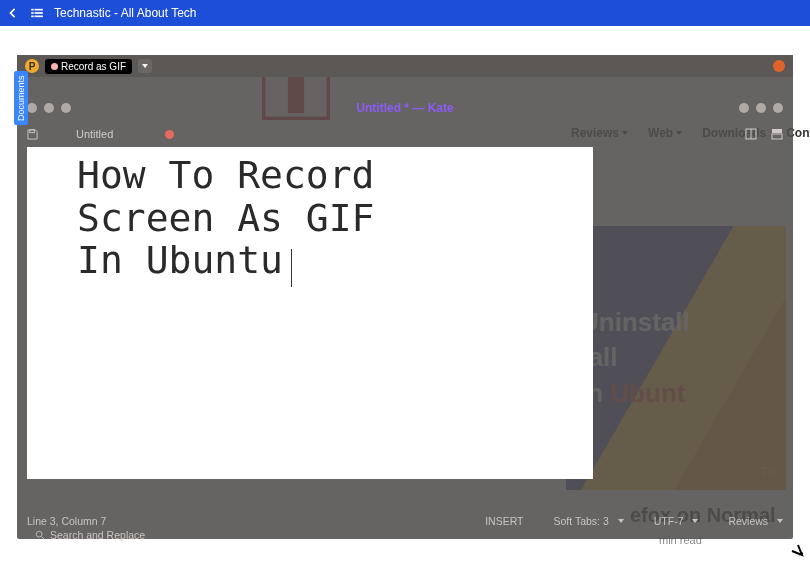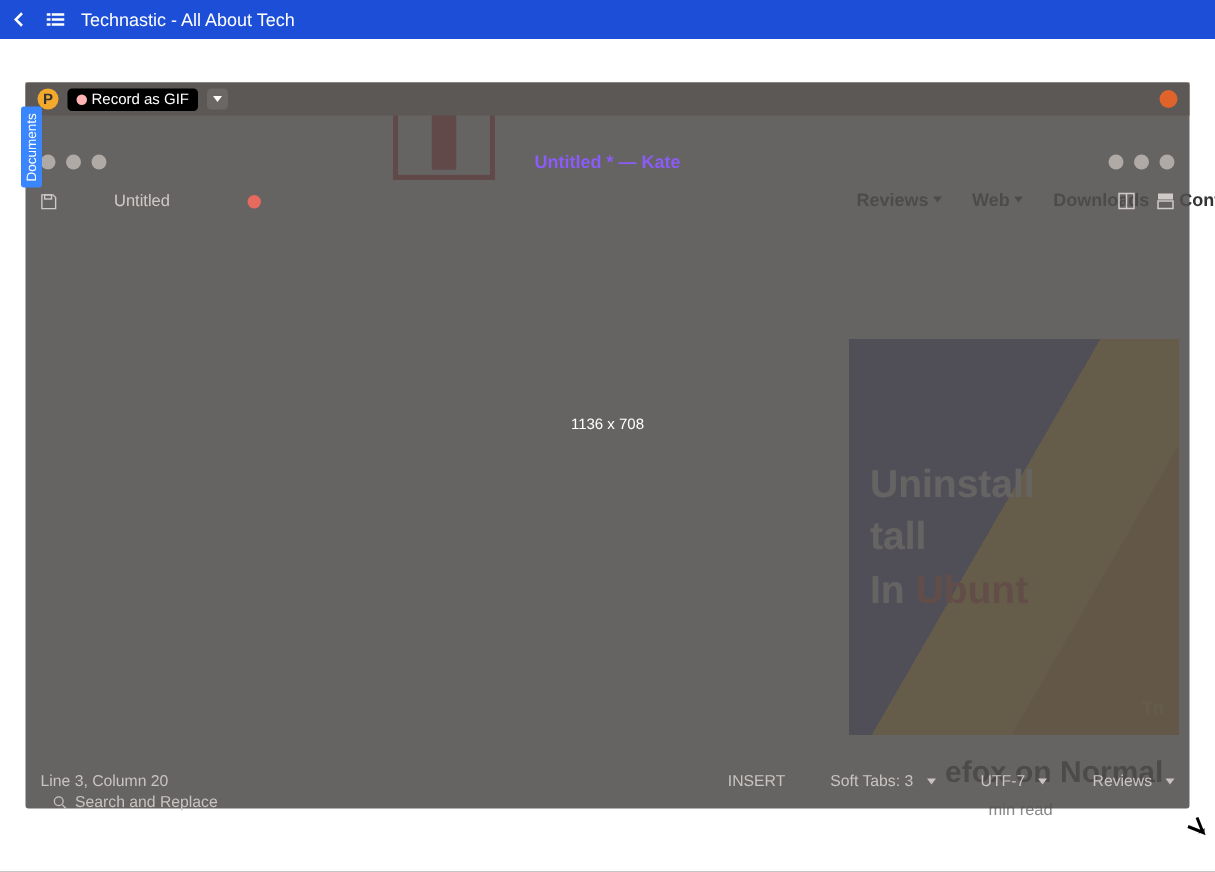--- a/index.html
+++ b/index.html
@@ -192,23 +192,28 @@
         <span class="view-btn">
           <svg viewBox="0 0 12 12">
               <rect x="1" y="1" width="10" height="4" fill="#cfcac7"></rect>
               <rect x="1" y="6" width="10" height="5" fill="none" stroke="#cfcac7"></rect>
             </svg>
         </span>
       </div>
 
       <div class="doc-tab-vert">Documents</div>
 
+      <div class="editor-wrap">
+        <div class="editor-text">How To Record
+Screen As GIF
+In Ubuntu</div>
+      </div>
 
       <div class="status">
-        <span class="item">Line 3, Column 20</span>
+        <span class="item">Line 3, Column 7</span>
         <span class="spacer"></span>
         <span class="item">INSERT</span>
         <span class="sgap"></span>
         <span class="item"><span>Soft Tabs: 3</span>&nbsp;<span class="chev"></span></span>
         <span class="sgap"></span>
         <span class="item"><span>UTF-7</span>&nbsp;<span class="chev"></span></span>
         <span class="sgap"></span>
         <span class="item"><span>Reviews</span>&nbsp;<span class="chev"></span></span>
       </div>
 

